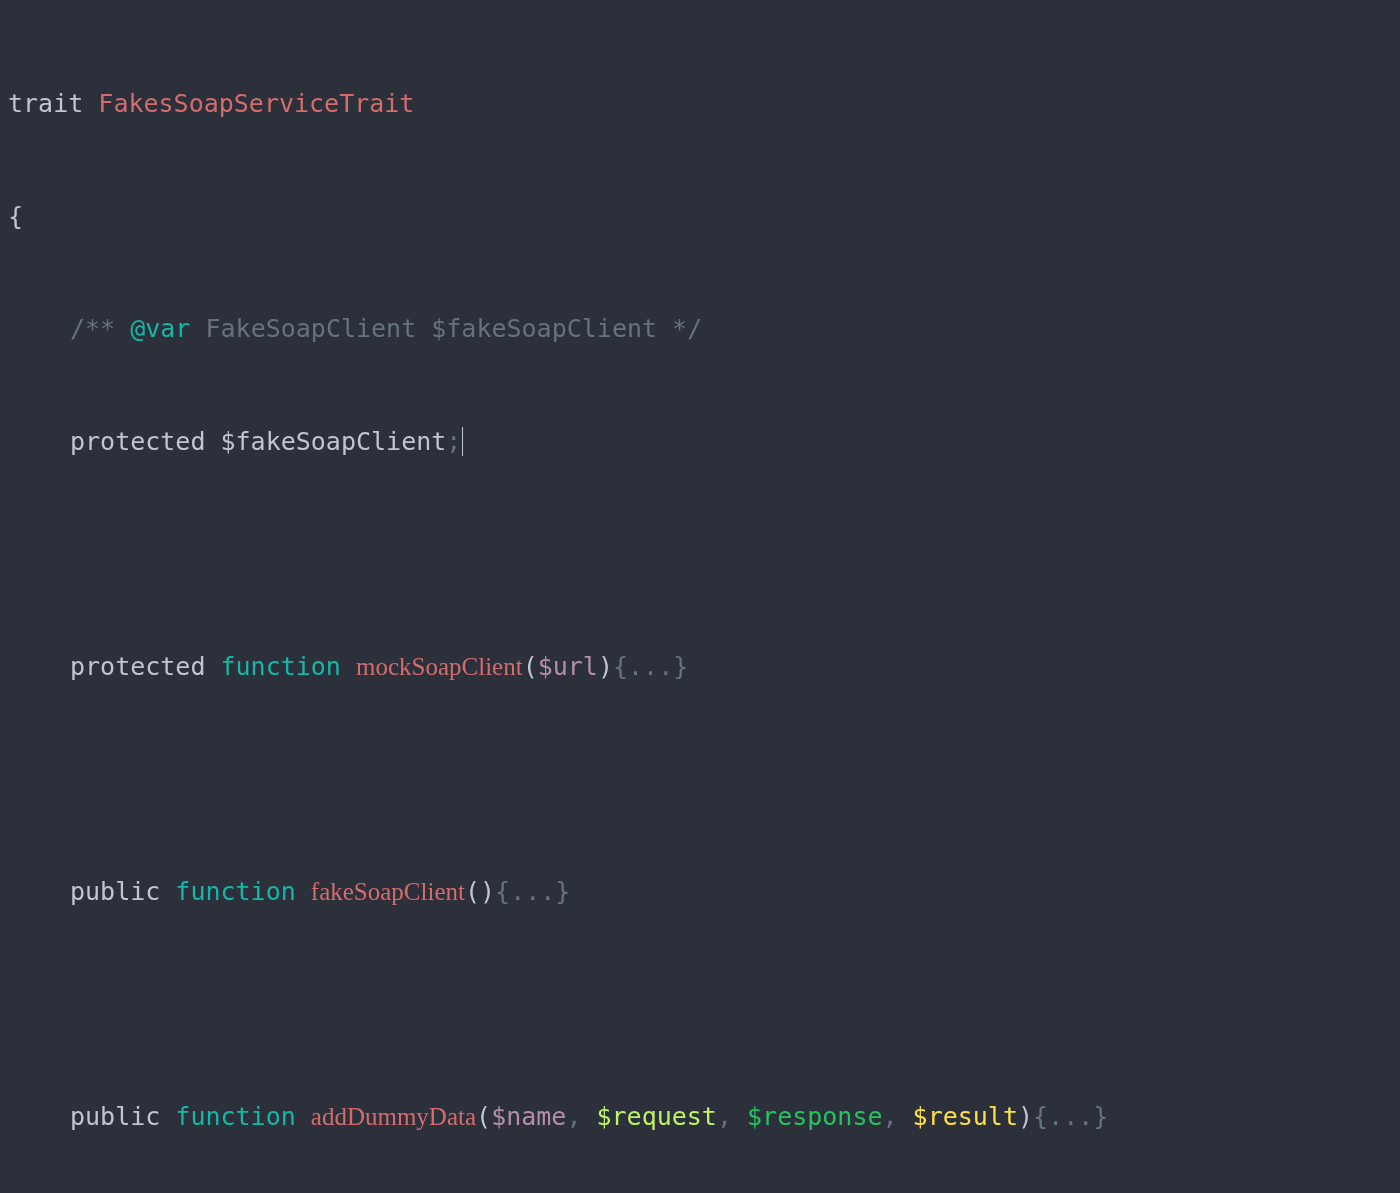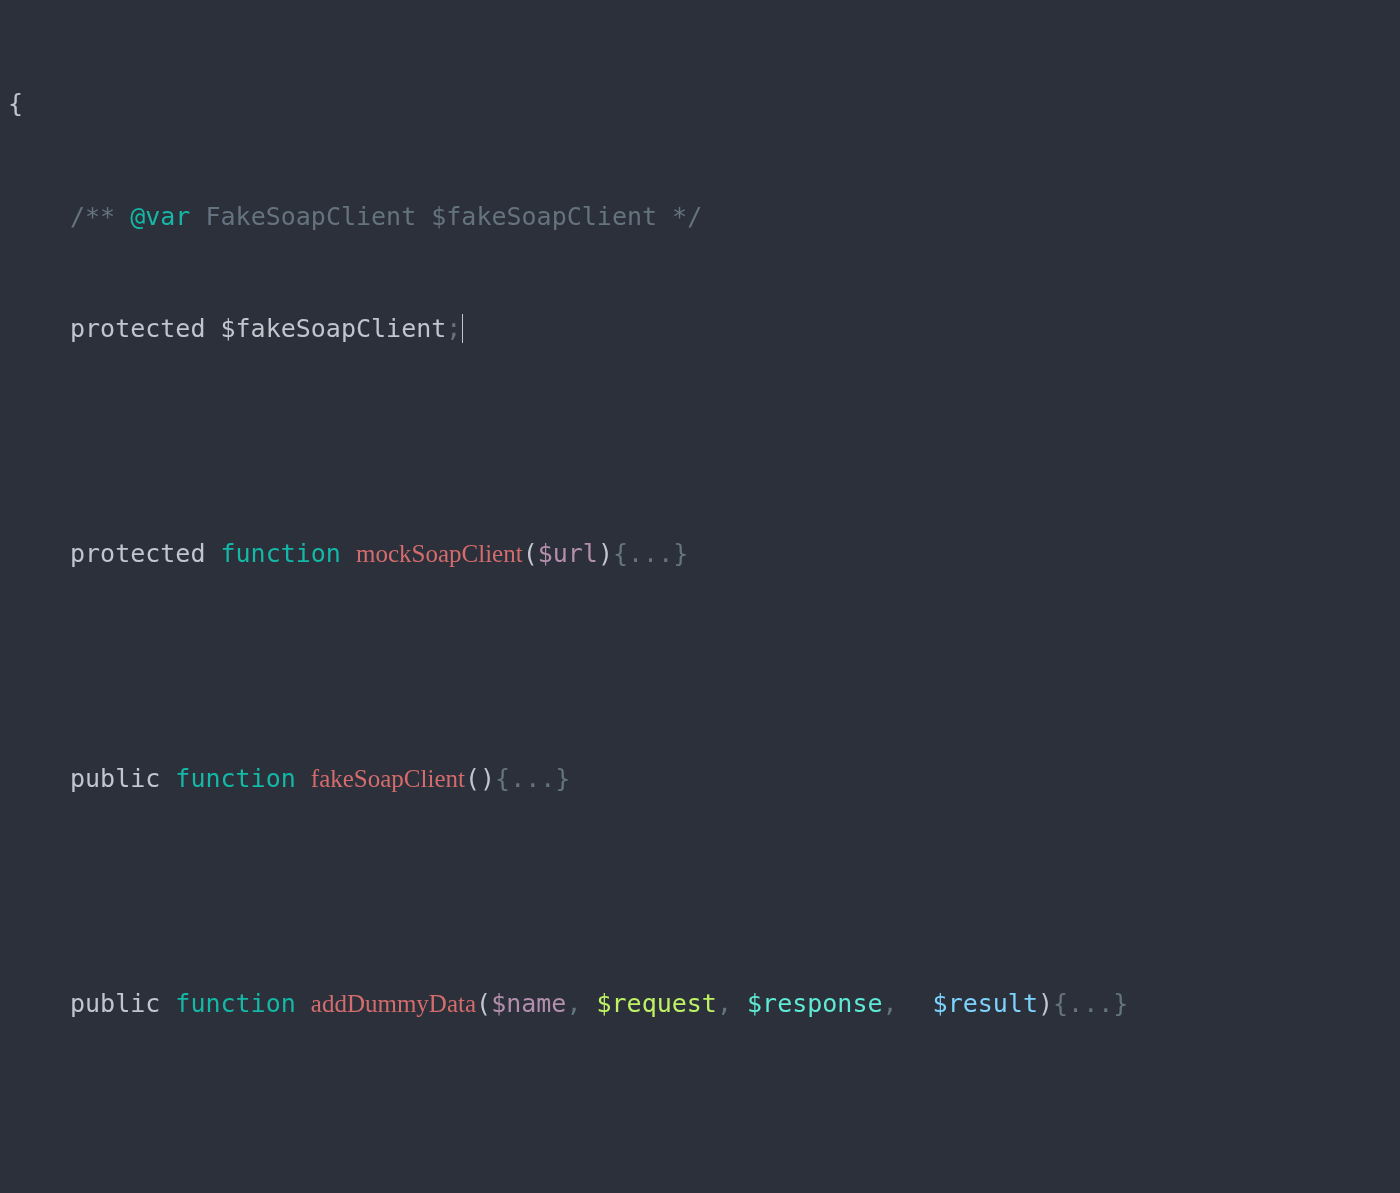--- a/index.html
+++ b/index.html
@@ -20,38 +20,39 @@
   .brace { color: #c0c5ce; }
   .comment { color: #65737e; }
   .comment-var { color: #14b8a6; }
   .modifier { color: #c0c5ce; }
   .function-kw { color: #14b8a6; }
   .func-name { color: #d46c6c; font-family: Liberation Serif, serif; }
   .paren { color: #c0c5ce; }
   .folded { color: #65737e; }
   .var-purple { color: #b48ead; margin-top: 39px; }
   .var-blue { color: #bef264; }
-  .var-green { color: #5eead4; }
-  .var-brown { color: #7dd3fc; margin-left: 20px; }
+  .var-green { color: #22c55e; }
+  .var-brown { color: #fde047; }
   .var-white { color: #c0c5ce; }
   .comma { color: #65737e; }
   .semi { color: #65737e; }
   .cursor {
     display: inline-block;
     width: 1px;
     height: 1.15em;
     background: #c0c5ce;
     vertical-align: text-bottom;
     margin-left: 1px;
   }
 </style>
 </head>
 <body>
 
 <div class="code-block">
+  <span class="line"><span class="kw-trait">trait</span> <span class="class-name">FakesSoapServiceTrait</span></span>
   <span class="line"><span class="brace">{</span></span>
   <span class="line indent"><span class="comment">/** </span><span class="comment-var">@var </span><span class="comment">FakeSoapClient </span><span class="comment">$fakeSoapClient </span><span class="comment">*/</span></span>
   <span class="line indent"><span class="modifier">protected </span><span class="var-white">$fakeSoapClient</span><span class="semi">;</span><span class="cursor"></span></span>
   <span class="line"></span>
   <span class="line indent"><span class="modifier">protected </span><span class="function-kw">function </span><span class="func-name">mockSoapClient</span><span class="paren">(</span><span class="var-purple">$url</span><span class="paren">)</span><span class="folded">{...}</span></span>
   <span class="line"></span>
   <span class="line indent"><span class="modifier">public </span><span class="function-kw">function </span><span class="func-name">fakeSoapClient</span><span class="paren">(</span><span class="paren">)</span><span class="folded">{...}</span></span>
   <span class="line"></span>
   <span class="line indent"><span class="modifier">public </span><span class="function-kw">function </span><span class="func-name">addDummyData</span><span class="paren">(</span><span class="var-purple">$name</span><span class="comma">, </span><span class="var-blue">$request</span><span class="comma">, </span><span class="var-green">$response</span><span class="comma">, </span><span class="var-brown">$result</span><span class="paren">)</span><span class="folded">{...}</span></span>
   

